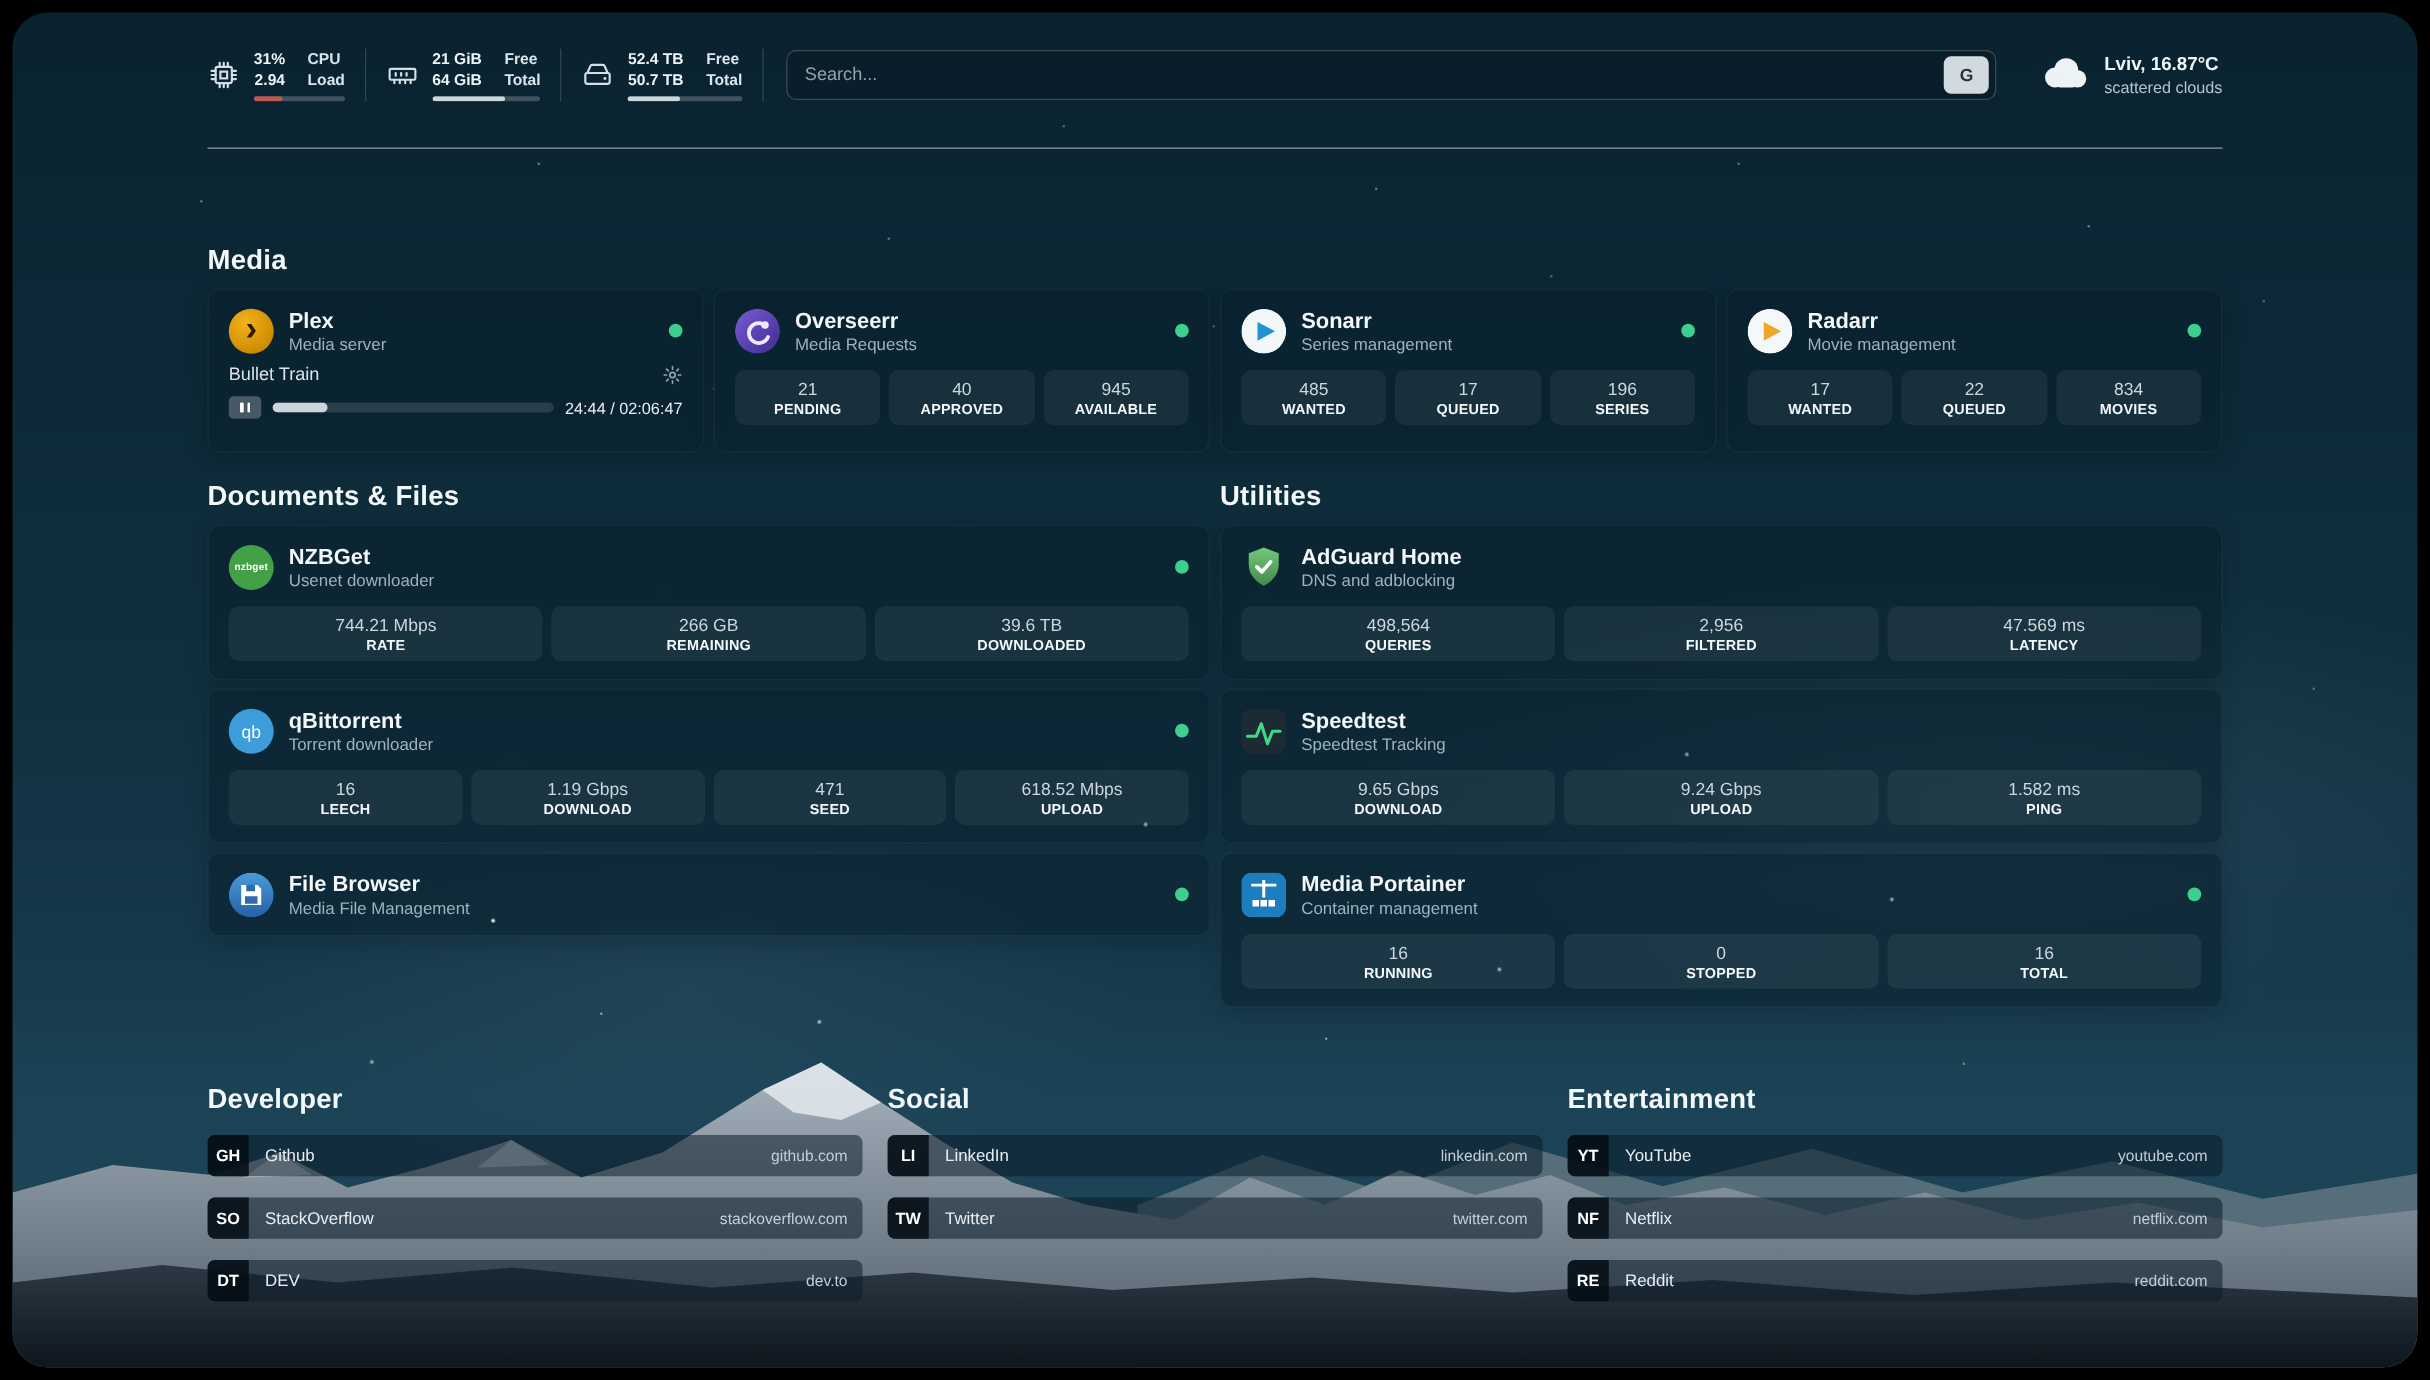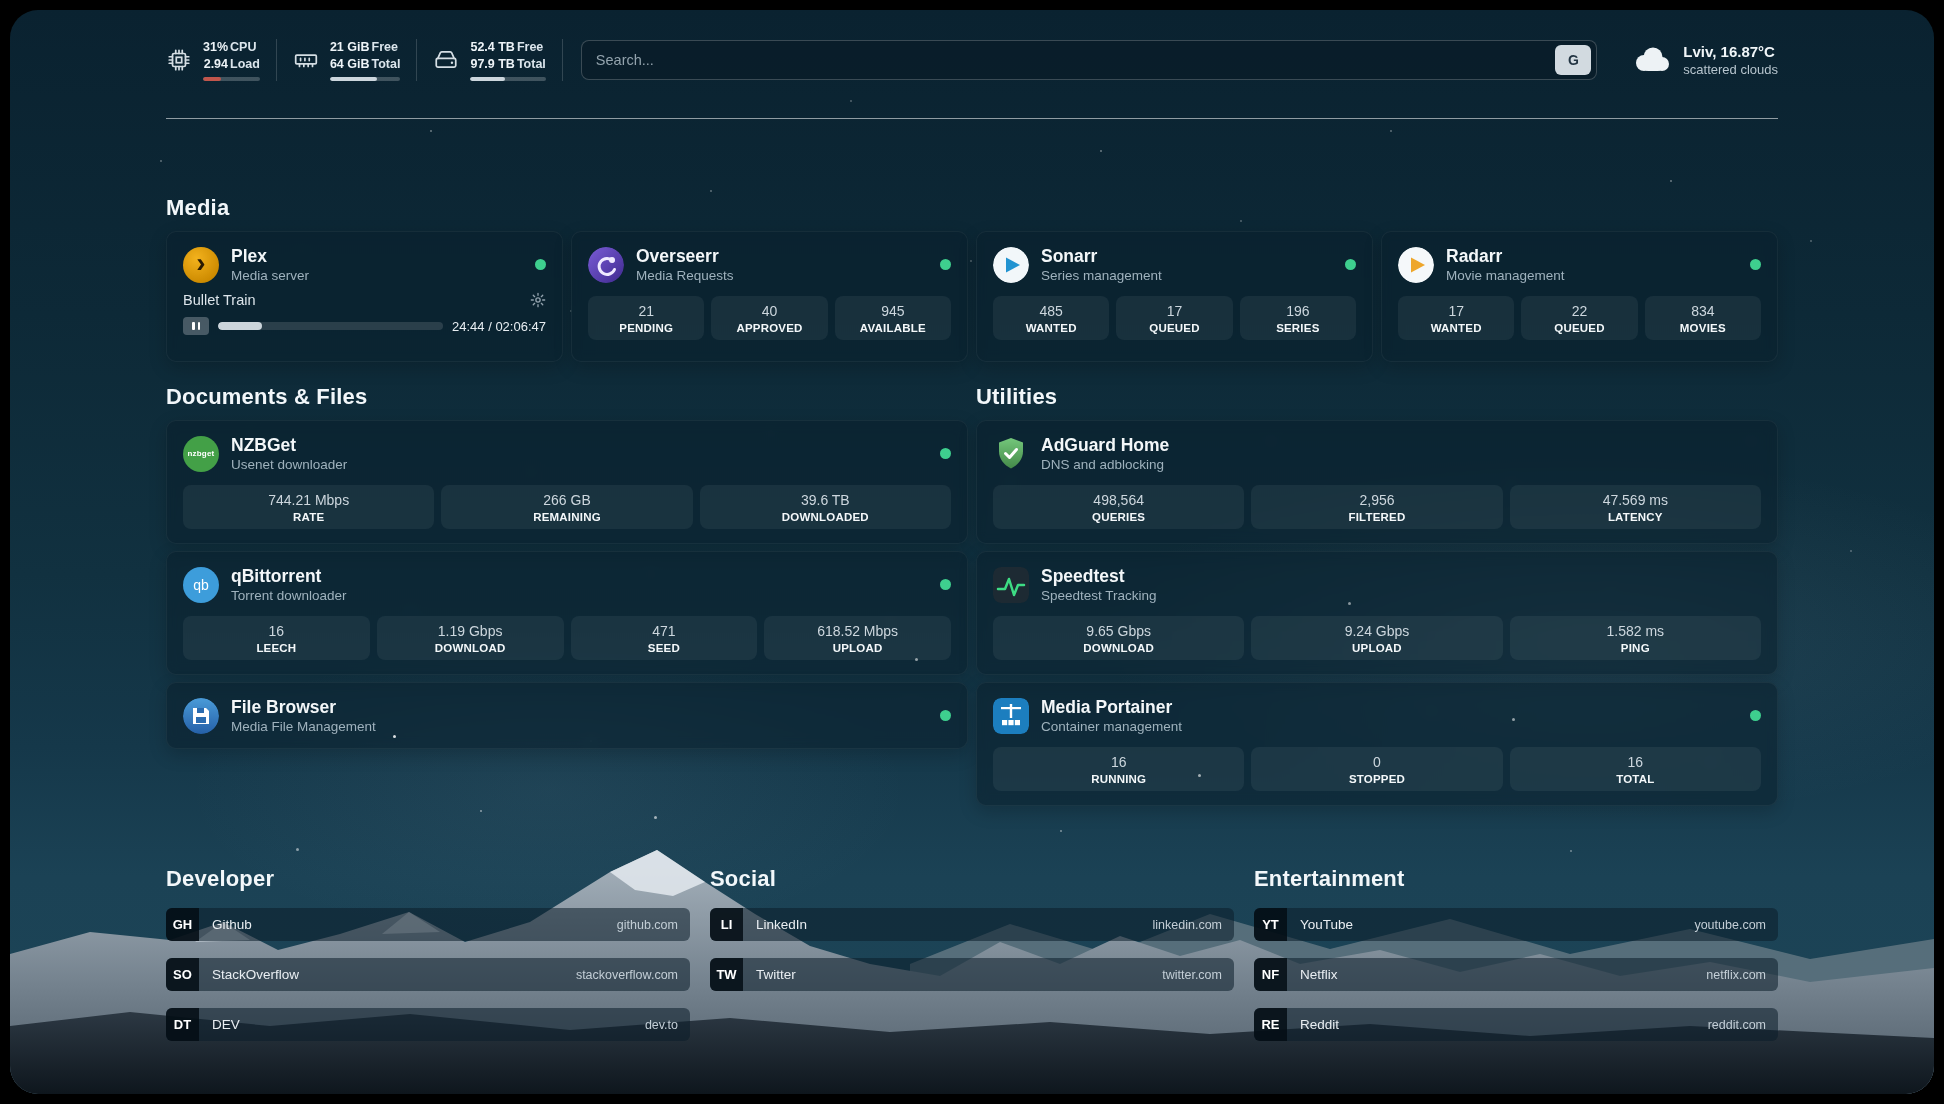--- a/index.html
+++ b/index.html
@@ -44,21 +44,21 @@
      1338px 592px 0 0 rgba(255,255,255,.5);}
   .content{position:absolute;inset:0;z-index:3;padding:0 156px}
 
   
   .topbar{display:flex;align-items:center;margin-top:24px;height:52px}
   .res-group{display:flex;align-items:center}
   .res{display:flex;align-items:center;gap:11px;padding:0 16px;border-right:1px solid rgba(255,255,255,0.16)}
   .res:first-child{padding-left:0}
   .res-icon{display:flex;color:#d5dee4}
   .res-icon svg{width:26px;height:26px}
-  .res-rows{display:flex;gap:2px}
+  .res-rows{display:flex;gap:18px}
   .res-col{display:flex;flex-direction:column;line-height:1.3;font-size:12.5px;font-weight:700}
   .res-vals{align-items:flex-end;color:#eef4f8}
   .res-labels{color:#dbe5ec}
   .res-bar{margin-top:5px;height:4px;border-radius:2px;background:rgba(255,255,255,0.22);overflow:hidden}
   .res-fill{height:100%;border-radius:2px}
   .fill-cpu{background:#c2564c}
   .fill-mem{background:#ccd6dd}
   .fill-disk{background:#ccd6dd}
   .searchbar{flex:1;margin:0 34px 0 18px;height:40px;display:flex;align-items:center;
     background:rgba(9,26,36,0.55);border:1px solid rgba(255,255,255,0.2);border-radius:8px}
@@ -213,21 +213,21 @@
             <svg viewBox="0 0 24 24" fill="none" stroke="currentColor" stroke-width="1.6" stroke-linecap="round">
               <path d="M4.5 10.5l2.2-5A1.5 1.5 0 0 1 8.1 4.5h7.8a1.5 1.5 0 0 1 1.4 1l2.2 5"></path>
               <rect x="3" y="10.5" width="18" height="8" rx="1.5"></rect>
               <circle cx="17.5" cy="14.5" r="1.1" fill="currentColor" stroke="none"></circle>
             </svg>
           </span>
           <div class="res-main">
             <div class="res-rows">
               <div class="res-col res-vals">
                 <span>52.4 TB</span>
-                <span>97.9 TB</span>
+                <span>50.7 TB</span>
               </div>
               <div class="res-col res-labels">
                 <span>Free</span>
                 <span>Total</span>
               </div>
             </div>
             <div class="res-bar">
               <div class="res-fill fill-disk" style="width: 46%;"></div>
             </div>
           </div>

